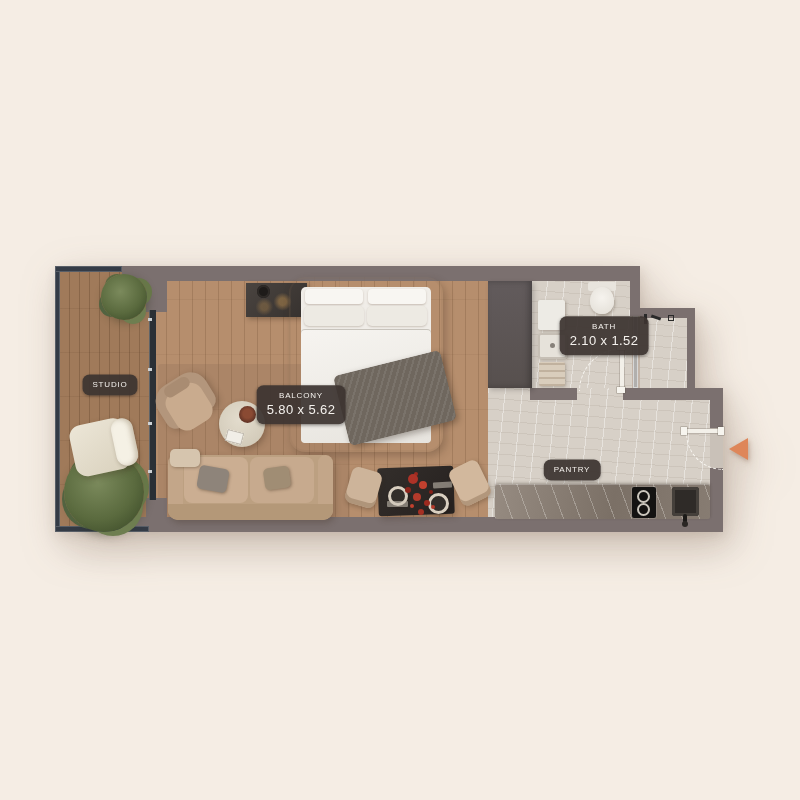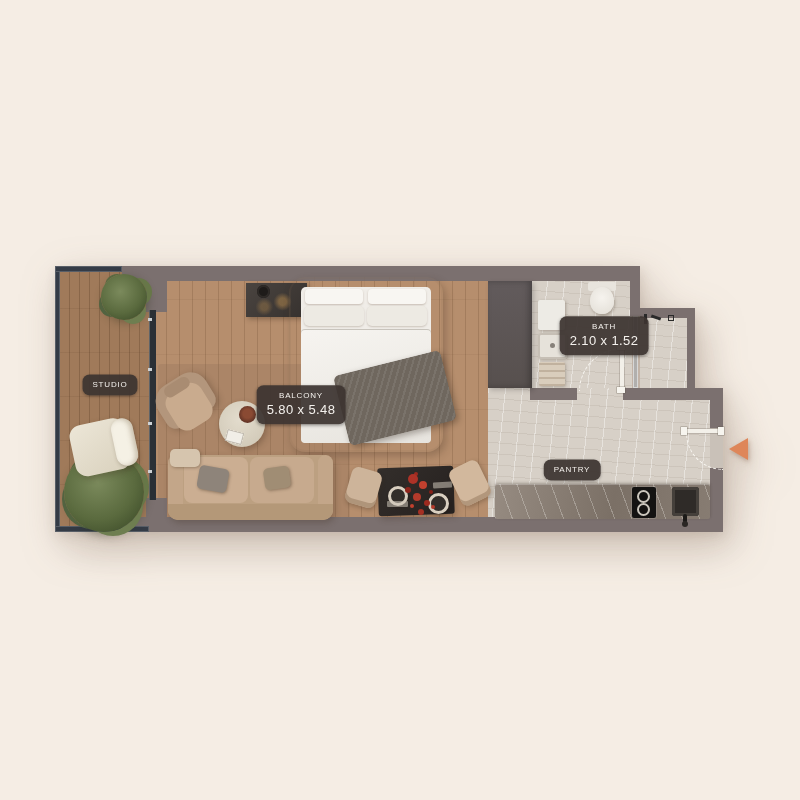--- a/index.html
+++ b/index.html
@@ -171,21 +171,21 @@
   <div class="abs arc arc-bl" style="left:686px;top:433px;width:36px;height:36px"></div>
   <div class="abs leaf" style="left:685px;top:429px;width:38px;height:4px"></div>
   <div class="abs cap" style="left:681px;top:427px;width:6px;height:8px"></div>
   <div class="abs cap" style="left:718px;top:427px;width:6px;height:8px"></div>
 
   <div class="abs chip" style="left:110px;top:385px">
     <span>STUDIO</span>
   </div>
   <div class="abs chip" style="left:301px;top:405px">
     <span>BALCONY</span>
-    <span class="dims">5.80 x 5.48</span>
+    <span class="dims">5.80 x 5.62</span>
   </div>
   <div class="abs chip" style="left:604px;top:336px">
     <span>BATH</span>
     <span class="dims">2.10 x 1.52</span>
   </div>
   <div class="abs chip" style="left:572px;top:470px">
     <span>PANTRY</span>
   </div>
 
   <div class="abs" style="left:729px;top:438px;width:0;height:0;border-top:11px solid transparent;border-bottom:11px solid transparent;border-right:19px solid var(--arrow,#de8659);filter:drop-shadow(1px 2px 2px rgba(120,70,40,.35))"></div>

